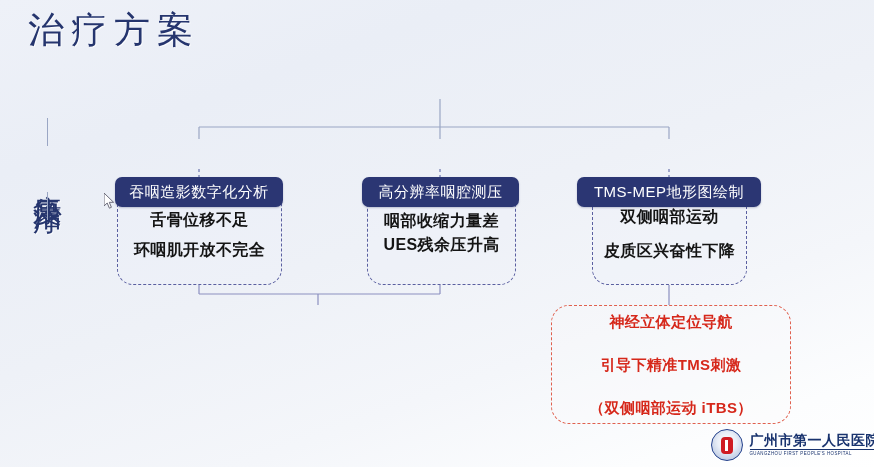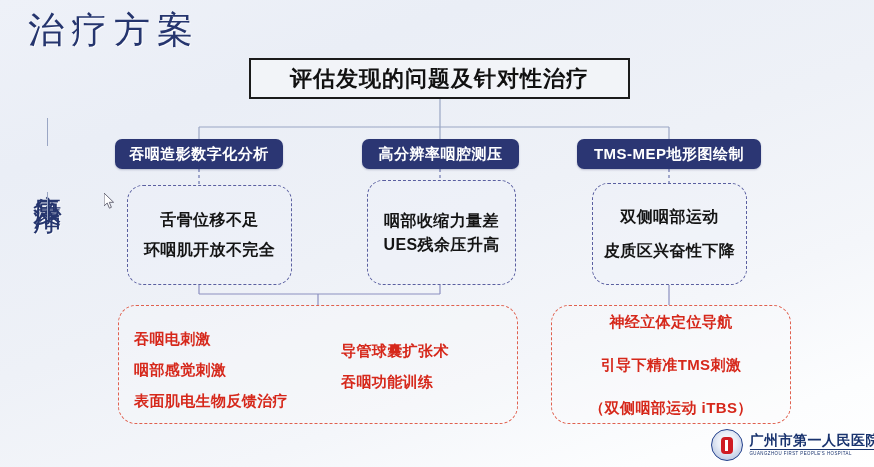--- a/index.html
+++ b/index.html
@@ -112,24 +112,25 @@
     position: absolute;
     height: 30px;
     box-sizing: border-box;
     background: #2b3673;
     border-radius: 7px;
     display: flex;
     align-items: center;
     justify-content: center;
     color: #ffffff;
     font-size: 15px;
-    font-weight: bold;
+    font-weight: normal;
     letter-spacing: 0.5px;
     z-index: 14;
     box-shadow: 0 1px 2px rgba(30,40,90,0.25);
+    margin-top: 38px;
   }
   .pill-1 { left: 115px; top: 139px; width: 168px; }
   .pill-2 { left: 362px; top: 139px; width: 157px; }
   .pill-3 { left: 577px; top: 139px; width: 184px; }
 
   
   .find-box {
     position: absolute;
     box-sizing: border-box;
     border: 1.6px dashed #5a5fa0;
@@ -141,21 +142,21 @@
     justify-content: center;
     z-index: 10;
   }
   .find-box .line {
     font-size: 16px;
     font-weight: bold;
     color: #141414;
     letter-spacing: 0.4px;
     line-height: 1.0;
   }
-  .fb-1 { left: 127px; top: 185px; width: 165px; height: 100px; }
+  .fb-1 { left: 117px; top: 185px; width: 165px; height: 100px; }
   .fb-1 .line { margin: 7px 0; }
   .fb-2 { left: 367px; top: 180px; width: 149px; height: 105px; }
   .fb-2 .line { margin: 4px 12px; }
   .fb-3 { left: 592px; top: 183px; width: 155px; height: 102px; }
   .fb-3 .line { margin: 9px 0; }
 
   
   .treat-box {
     position: absolute;
     box-sizing: border-box;
@@ -286,52 +287,40 @@
     <line x1="669" y1="169" x2="669" y2="183" stroke="#6b74ad" stroke-width="1.2" stroke-dasharray="3,3"></line>
 
     <line x1="199" y1="285" x2="199" y2="294" stroke="#8b8fc0" stroke-width="1.2"></line>
     <line x1="440" y1="285" x2="440" y2="294" stroke="#8b8fc0" stroke-width="1.2"></line>
     <line x1="199" y1="294" x2="440" y2="294" stroke="#8b8fc0" stroke-width="1.2"></line>
     <line x1="318" y1="294" x2="318" y2="305" stroke="#8b8fc0" stroke-width="1.2"></line>
 
     <line x1="669" y1="285" x2="669" y2="305" stroke="#8b8fc0" stroke-width="1.2"></line>
   </svg>
 
-  <div class="header-box">评估发现的问题及针对性治疗</div>
 
   <div class="pill pill-1">吞咽造影数字化分析</div>
   <div class="pill pill-2">高分辨率咽腔测压</div>
   <div class="pill pill-3">TMS-MEP地形图绘制</div>
 
   <div class="find-box fb-1">
     <div class="line">舌骨位移不足</div>
     <div class="line">环咽肌开放不完全</div>
   </div>
 
   <div class="find-box fb-2">
     <div class="line">咽部收缩力量差</div>
     <div class="line">UES残余压升高</div>
   </div>
 
   <div class="find-box fb-3">
     <div class="line">双侧咽部运动</div>
     <div class="line">皮质区兴奋性下降</div>
   </div>
 
-  <div class="treat-box tb-left">
-    <div class="treat-col col-a">
-      <div class="treat-line">吞咽电刺激</div>
-      <div class="treat-line">咽部感觉刺激</div>
-      <div class="treat-line">表面肌电生物反馈治疗</div>
-    </div>
-    <div class="treat-col col-b">
-      <div class="treat-line">导管球囊扩张术</div>
-      <div class="treat-line">吞咽功能训练</div>
-    </div>
-  </div>
 
   <div class="treat-box tb-right">
     <div class="treat-line">神经立体定位导航</div>
     <div class="treat-line">引导下精准TMS刺激</div>
     <div class="treat-line">（双侧咽部运动 iTBS）</div>
   </div>
 
   <div class="logo-wrap">
     <div class="logo-mark">
       <div class="inner"></div>

